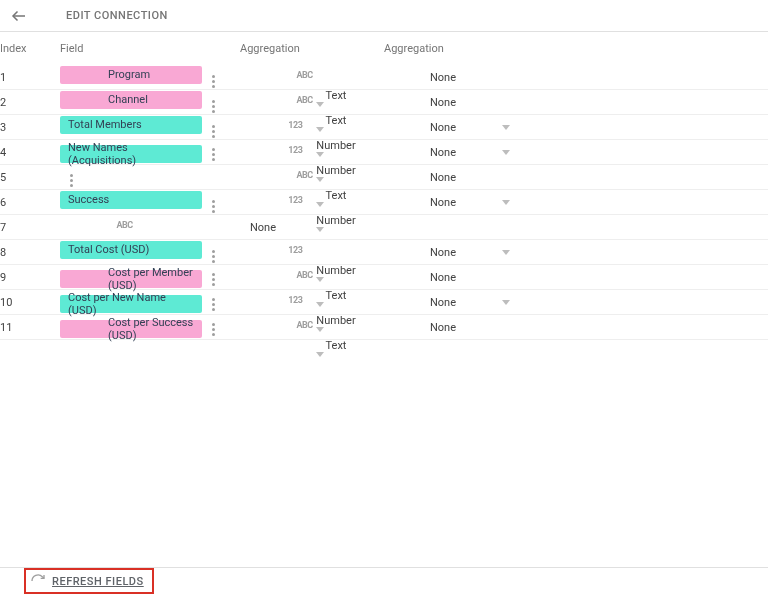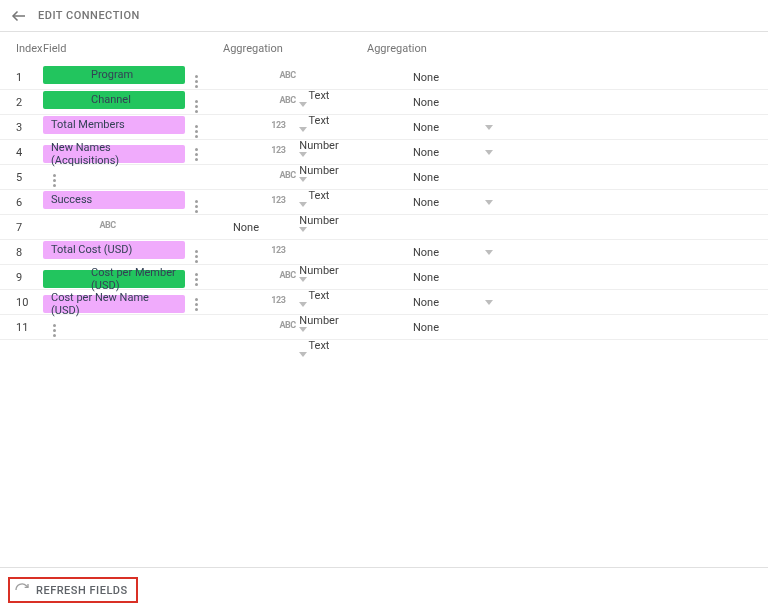--- a/index.html
+++ b/index.html
@@ -25,29 +25,30 @@
     display: flex;
     align-items: center;
     cursor: pointer;
     margin-right: 10px;
   }
   .header-title {
     font-size: 11px;
     font-weight: 500;
     letter-spacing: 0.5px;
     color: #757575;
+    margin-left: 28px;
   }
   .col-header-row {
     display: flex;
     align-items: center;
     padding: 10px 0;
     font-size: 11px;
     color: #757575;
   }
-  .col-index { width: 43px; padding-left: 16px; flex-shrink: 0; }
+  .col-index { width: 60px; flex-shrink: 0; }
   .col-field { width: 180px; flex-shrink: 0; }
   .col-type  { width: 190px; flex-shrink: 0; }
   .col-agg   { width: 140px; flex-shrink: 0; }
   .col-desc  { flex: 1; padding-left: 4px; }
 
   .row {
     display: flex;
     align-items: center;
     height: 25px;
     border-bottom: 1px solid #eeeeee;
@@ -57,22 +58,22 @@
   .pill {
     display: inline-flex;
     align-items: center;
     height: 18px;
     width: 142px;
     border-radius: 2px;
     padding: 0 8px;
     font-size: 11px;
     color: #334155;
   }
-  .pill.green { background: #22c55e; padding-left: 48px; }
-  .pill.blue  { background: #f0abfc; }
+  .pill.green { background: #f9a8d4; padding-left: 48px; }
+  .pill.blue  { background: #5eead4; }
   .more-dots {
     display: inline-flex;
     flex-direction: column;
     justify-content: center;
     gap: 2px;
     margin-left: 6px;
     cursor: pointer;
     width: 10px;
     align-items: center;
   }
@@ -115,22 +116,23 @@
   }
   .agg-label { color: #424242; }
 
   .footer {
     position: absolute;
     left: 0; right: 0;
     top: 567px;
     height: 36px;
     border-top: 1px solid #e0e0e0;
     display: flex;
-    align-items: flex-end;
-    padding-left: 8px;
+    align-items: flex-start;
+    padding-left: 24px;
+    text-decoration: underline;
   }
   .refresh-box {
     border: 2px solid #d93025;
     padding: 3px 8px 3px 4px;
     display: inline-flex;
     align-items: center;
     gap: 6px;
     cursor: pointer;
   }
   .refresh-icon { color: #9e9e9e; display:flex; align-items:center; }
@@ -387,21 +389,21 @@
       <div class="col-agg">
         <div class="agg-cell">
           <span class="agg-label">None</span>
           <span class="dd-arrow"></span>
         </div>
       </div>
       <div class="col-desc"></div>
     </div>
     <div class="row">
       <div class="col-index">11</div>
-      <div class="col-field"><span class="more-dots">
+      <div class="col-field"><span class="pill green">Cost per Success (USD)</span><span class="more-dots">
           <span></span>
           <span></span>
           <span></span>
         </span></div>
       <div class="col-type">
         <div class="type-cell">
           <div class="type-left">
             <span class="type-icon">ABC</span>
             <span class="type-label">Text</span>
           </div>

